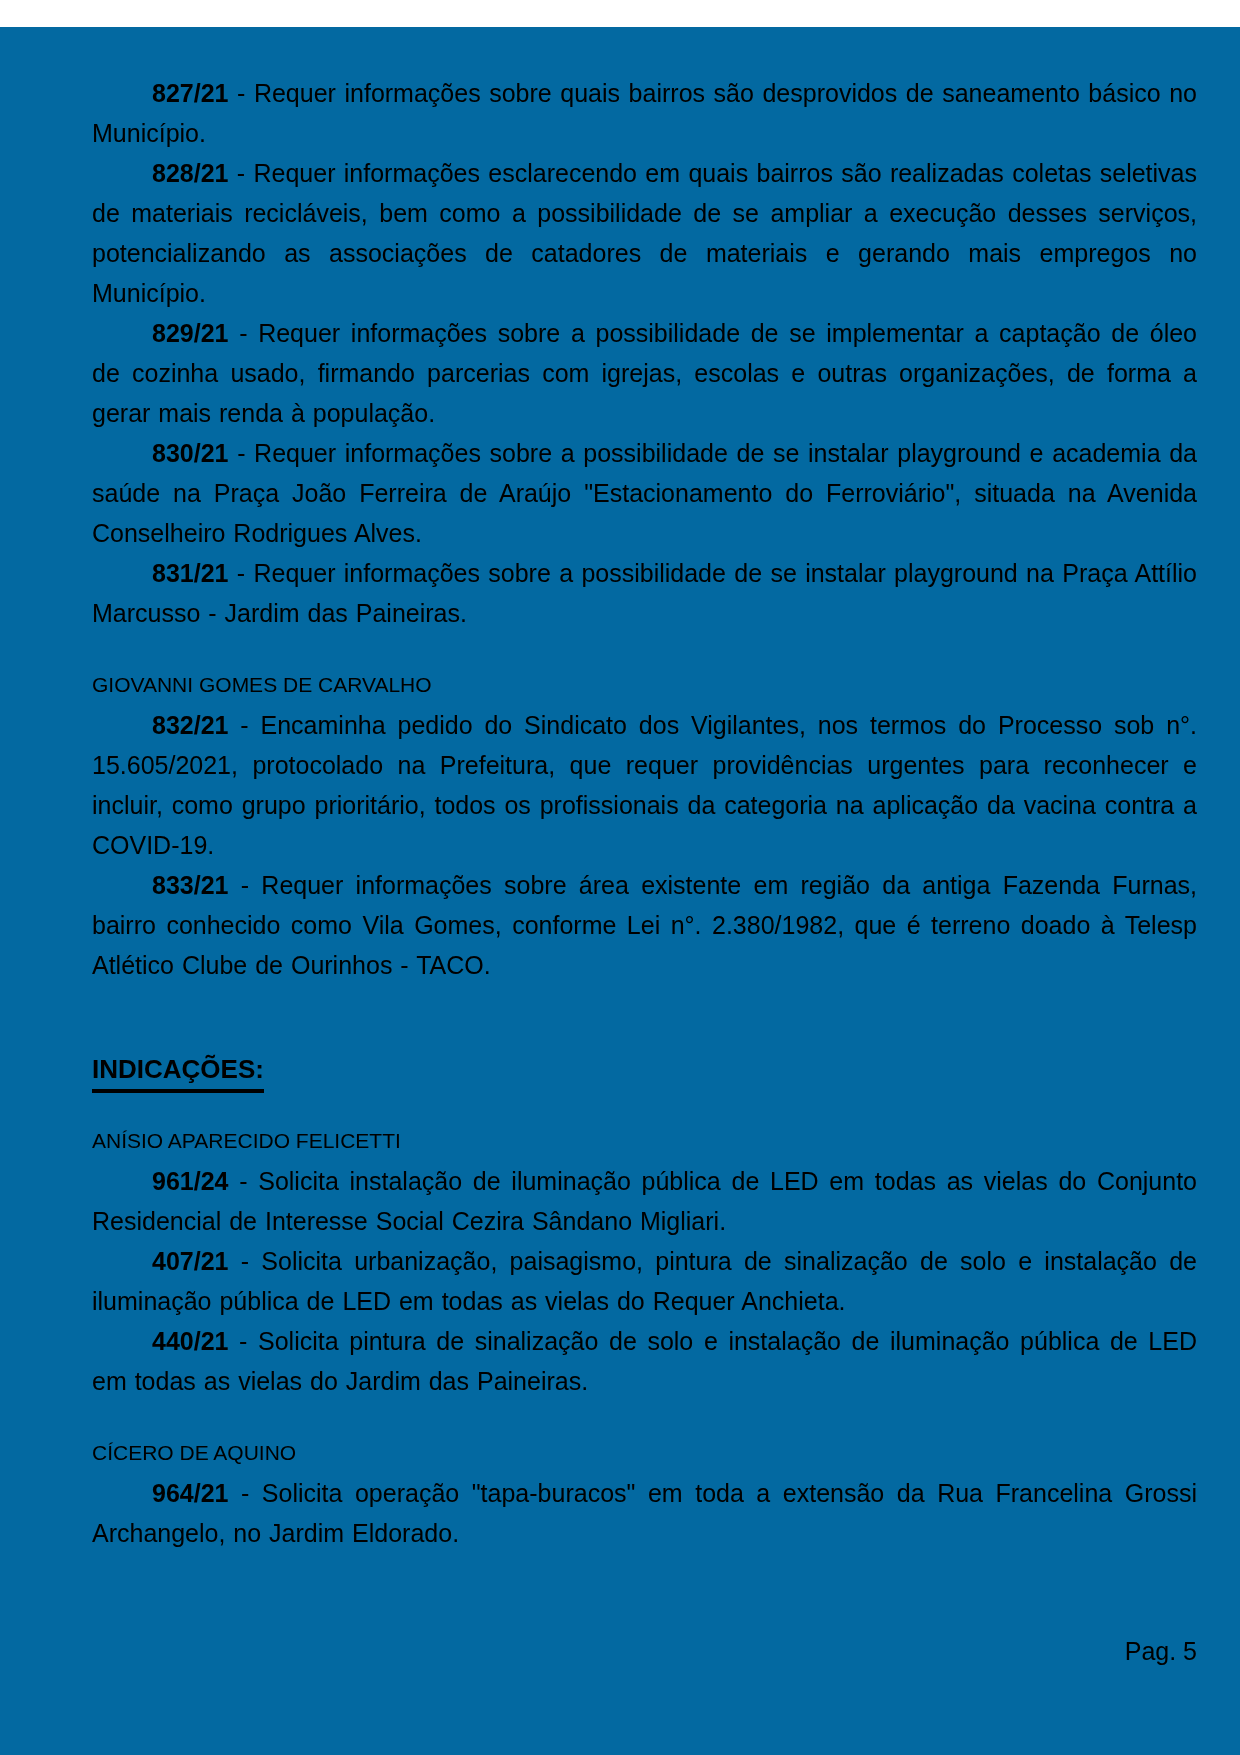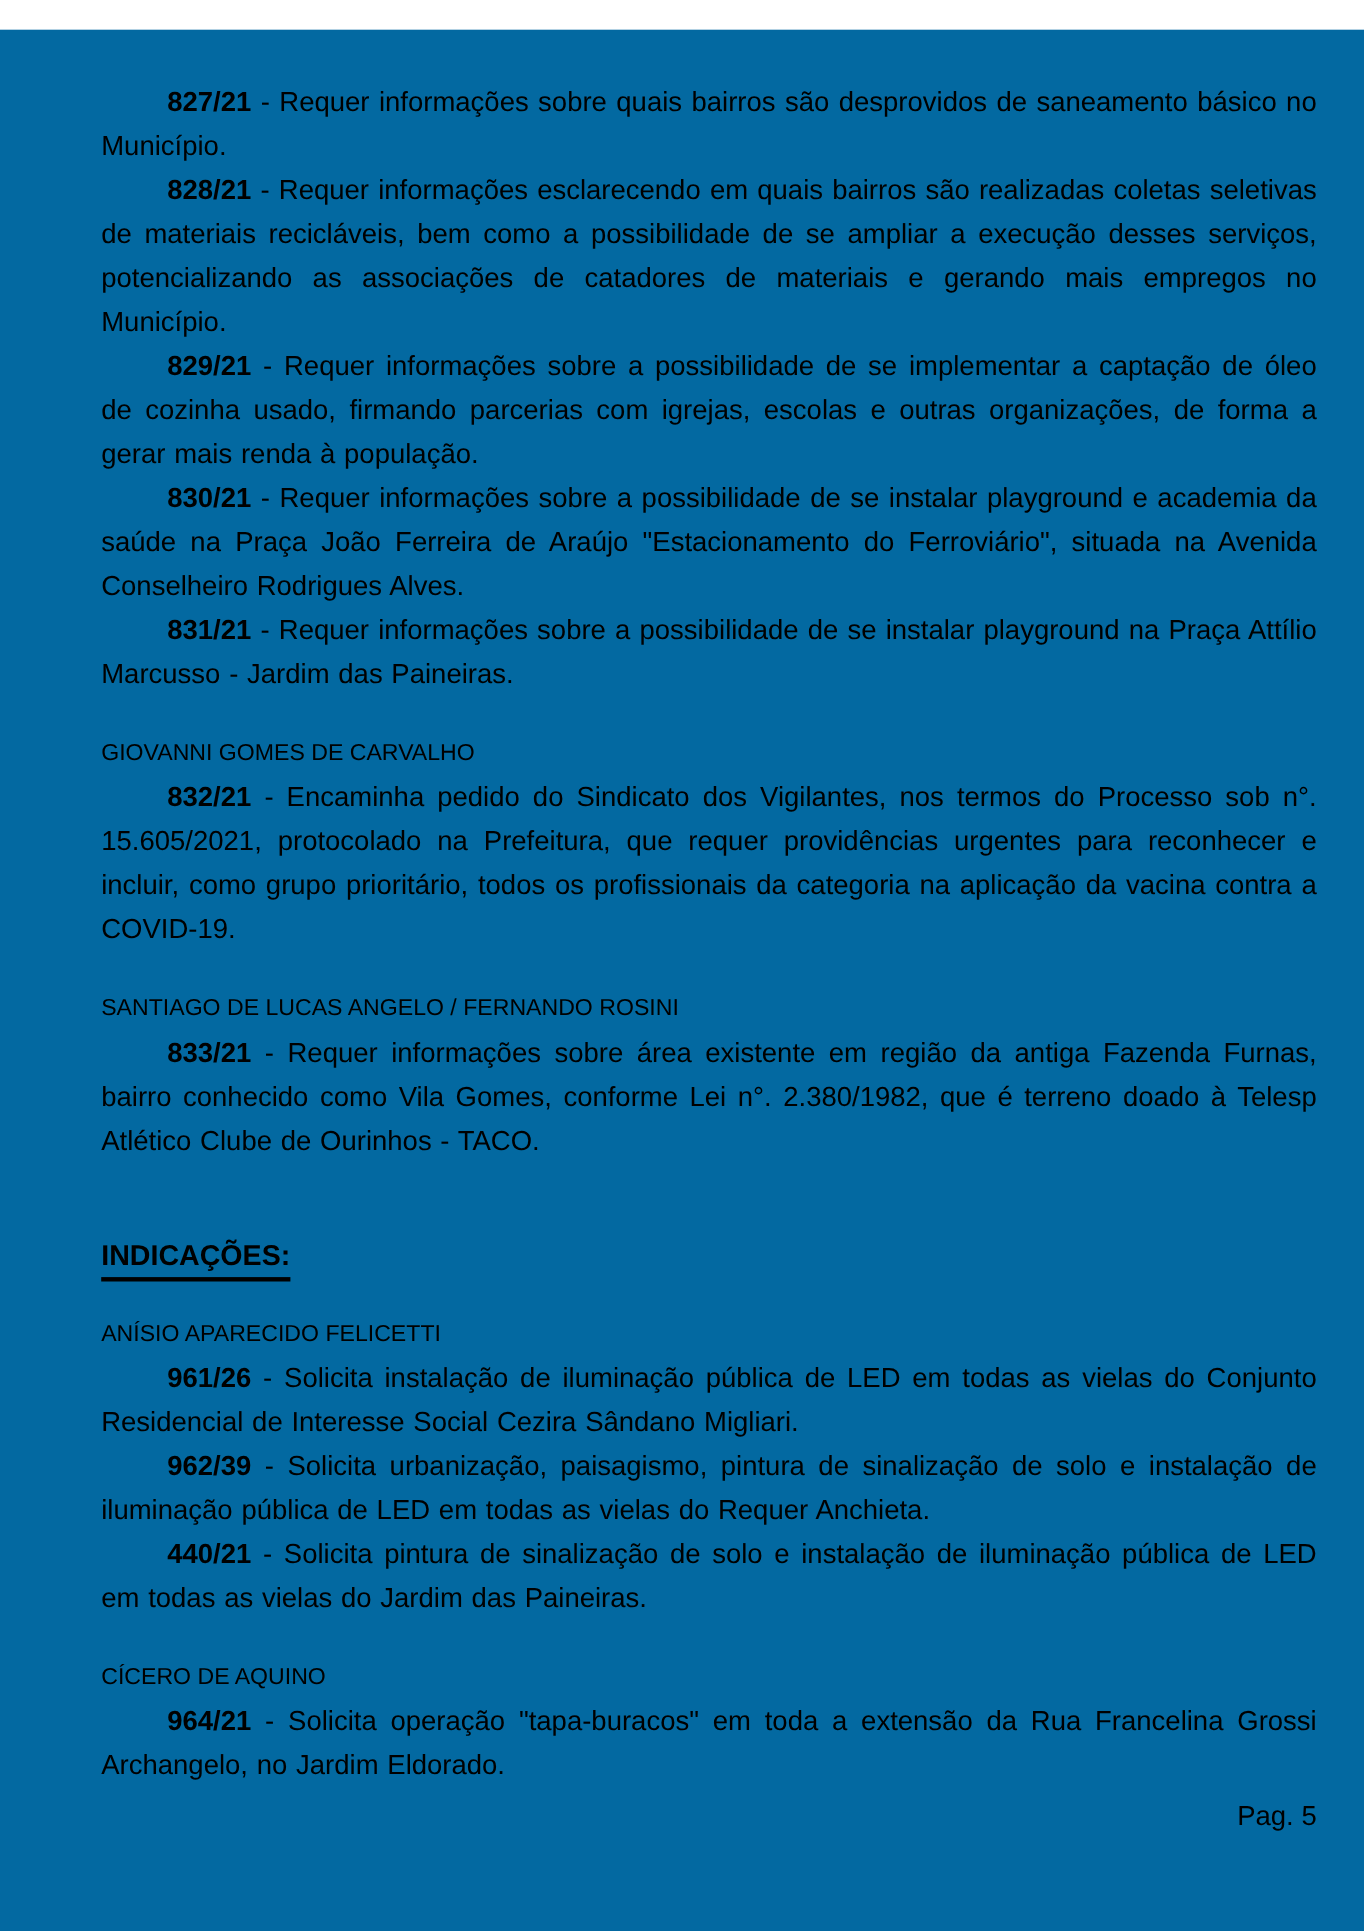--- a/index.html
+++ b/index.html
@@ -60,24 +60,23 @@
 
 <div class="page">
   <div class="doc-body" id="doc-body">
       <p class="item"><span class="num">827/21</span> <span>- Requer informações sobre quais bairros são desprovidos de saneamento básico no Município.</span></p>
       <p class="item"><span class="num">828/21</span> <span>- Requer informações esclarecendo em quais bairros são realizadas coletas seletivas de materiais recicláveis, bem como a possibilidade de se ampliar a execução desses serviços, potencializando as associações de catadores de materiais e gerando mais empregos no Município.</span></p>
       <p class="item"><span class="num">829/21</span> <span>- Requer informações sobre a possibilidade de se implementar a captação de óleo de cozinha usado, firmando parcerias com igrejas, escolas e outras organizações, de forma a gerar mais renda à população.</span></p>
       <p class="item"><span class="num">830/21</span> <span>- Requer informações sobre a possibilidade de se instalar playground e academia da saúde na Praça João Ferreira de Araújo "Estacionamento do Ferroviário", situada na Avenida Conselheiro Rodrigues Alves.</span></p>
       <p class="item"><span class="num">831/21</span> <span>- Requer informações sobre a possibilidade de se instalar playground na Praça Attílio Marcusso - Jardim das Paineiras.</span></p>
       <h3 class="author">GIOVANNI GOMES DE CARVALHO</h3>
       <p class="item"><span class="num">832/21</span> <span>- Encaminha pedido do Sindicato dos Vigilantes, nos termos do Processo sob n°. 15.605/2021, protocolado na Prefeitura, que requer providências urgentes para reconhecer e incluir, como grupo prioritário, todos os profissionais da categoria na aplicação da vacina contra a COVID-19.</span></p>
-      <h3 class="author">SANTIAGO DE LUCAS ANGELO / FERNANDO ROSINI</h3>
       <p class="item"><span class="num">833/21</span> <span>- Requer informações sobre área existente em região da antiga Fazenda Furnas, bairro conhecido como Vila Gomes, conforme Lei n°. 2.380/1982, que é terreno doado à Telesp Atlético Clube de Ourinhos - TACO.</span></p>
       <h2 class="section-title"><span class="u">INDICAÇÕES:</span></h2>
       <h3 class="author">ANÍSIO APARECIDO FELICETTI</h3>
-      <p class="item"><span class="num">961/26</span> <span>- Solicita instalação de iluminação pública de LED em todas as vielas do Conjunto Residencial de Interesse Social Cezira Sândano Migliari.</span></p>
-      <p class="item"><span class="num">962/39</span> <span>- Solicita urbanização, paisagismo, pintura de sinalização de solo e instalação de iluminação pública de LED em todas as vielas do Requer Anchieta.</span></p>
+      <p class="item"><span class="num">961/24</span> <span>- Solicita instalação de iluminação pública de LED em todas as vielas do Conjunto Residencial de Interesse Social Cezira Sândano Migliari.</span></p>
+      <p class="item"><span class="num">407/21</span> <span>- Solicita urbanização, paisagismo, pintura de sinalização de solo e instalação de iluminação pública de LED em todas as vielas do Requer Anchieta.</span></p>
       <p class="item"><span class="num">440/21</span> <span>- Solicita pintura de sinalização de solo e instalação de iluminação pública de LED em todas as vielas do Jardim das Paineiras.</span></p>
       <h3 class="author">CÍCERO DE AQUINO</h3>
       <p class="item"><span class="num">964/21</span> <span>- Solicita operação "tapa-buracos" em toda a extensão da Rua Francelina Grossi Archangelo, no Jardim Eldorado.</span></p>
     </div>
   <div class="page-footer">Pag. 5</div>
 </div>
 
 </body></html>

